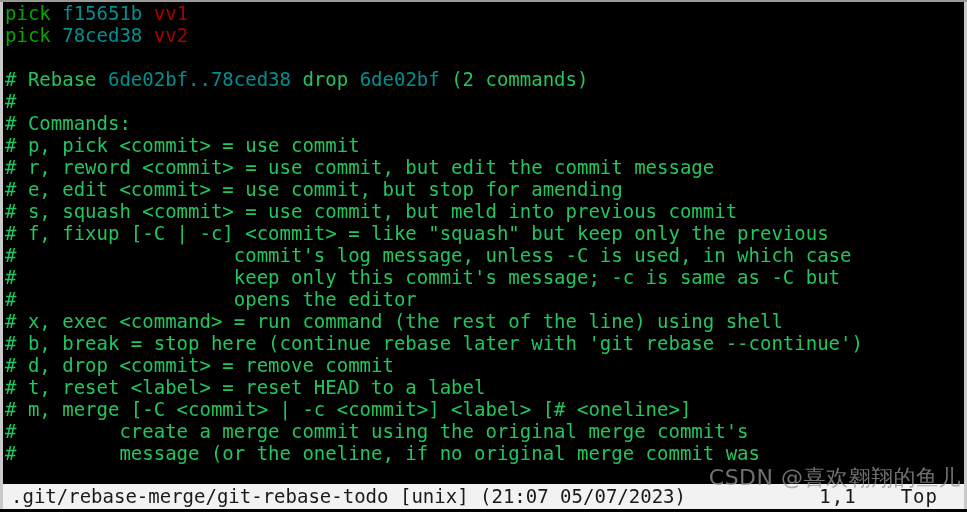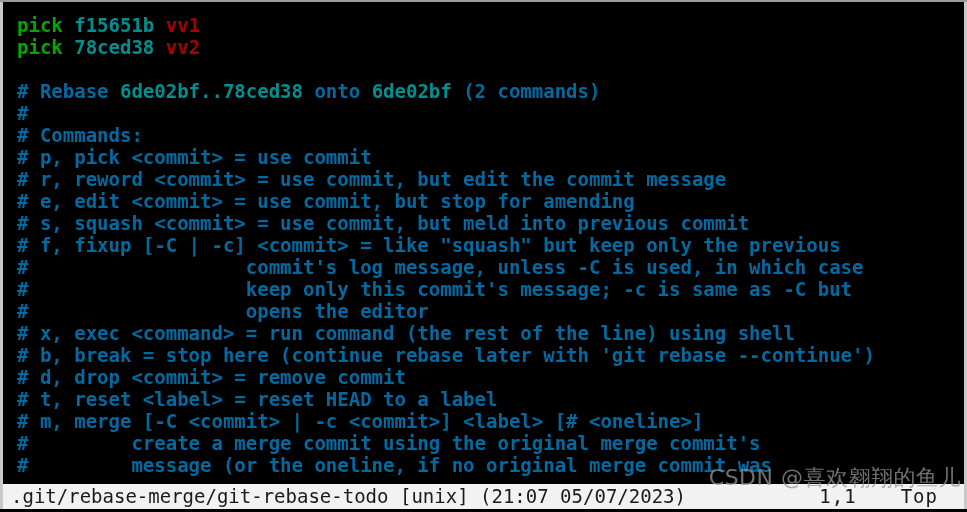--- a/index.html
+++ b/index.html
@@ -46,38 +46,37 @@
     z-index: 6;
   }
 
   #terminal {
     position: absolute;
     left: 3px;
     top: 2px;
     width: 781px;
     height: 484px;
     background: #000000;
-    padding: 12px;
+    padding: 0;
     box-sizing: border-box;
-    font-weight: bold;
   }
 
   .line {
     height: 22px;
     line-height: 22px;
     font-size: 19px;
     letter-spacing: 0px;
     white-space: pre;
     padding-left: 2px;
   }
 
   .c-green  { color: #00a800; }
   .c-teal   { color: #009090; }
   .c-red    { color: #a80000; }
-  .c-blue   { color: #0369a1; }
+  .c-blue   { color: #22c55e; }
   .c-empty  { color: #000000; }
 
   
   #statusbar {
     position: absolute;
     left: 3px;
     bottom: 3px;
     width: 961px;
     height: 25px;
     background: #f2f2f2;
@@ -123,21 +122,21 @@
   <div class="frame-right"></div>
 
   <div id="terminal">
 
     <div class="line"><span class="c-green">pick</span><span class="c-empty"> </span><span class="c-teal">f15651b</span><span class="c-empty"> </span><span class="c-red">vv1</span></div>
 
     <div class="line"><span class="c-green">pick</span><span class="c-empty"> </span><span class="c-teal">78ced38</span><span class="c-empty"> </span><span class="c-red">vv2</span></div>
 
     <div class="line"></div>
 
-    <div class="line"><span class="c-blue"># Rebase </span><span class="c-teal">6de02bf..78ced38</span><span class="c-blue"> onto </span><span class="c-teal">6de02bf</span><span class="c-blue"> (2 commands)</span></div>
+    <div class="line"><span class="c-blue"># Rebase </span><span class="c-teal">6de02bf..78ced38</span><span class="c-blue"> drop </span><span class="c-teal">6de02bf</span><span class="c-blue"> (2 commands)</span></div>
 
     <div class="line c-blue">#</div>
     <div class="line c-blue"># Commands:</div>
     <div class="line c-blue"># p, pick &lt;commit&gt; = use commit</div>
     <div class="line c-blue"># r, reword &lt;commit&gt; = use commit, but edit the commit message</div>
     <div class="line c-blue"># e, edit &lt;commit&gt; = use commit, but stop for amending</div>
     <div class="line c-blue"># s, squash &lt;commit&gt; = use commit, but meld into previous commit</div>
     <div class="line c-blue"># f, fixup [-C | -c] &lt;commit&gt; = like "squash" but keep only the previous</div>
     <div class="line c-blue">#                   commit's log message, unless -C is used, in which case</div>
     <div class="line c-blue">#                   keep only this commit's message; -c is same as -C but</div>

